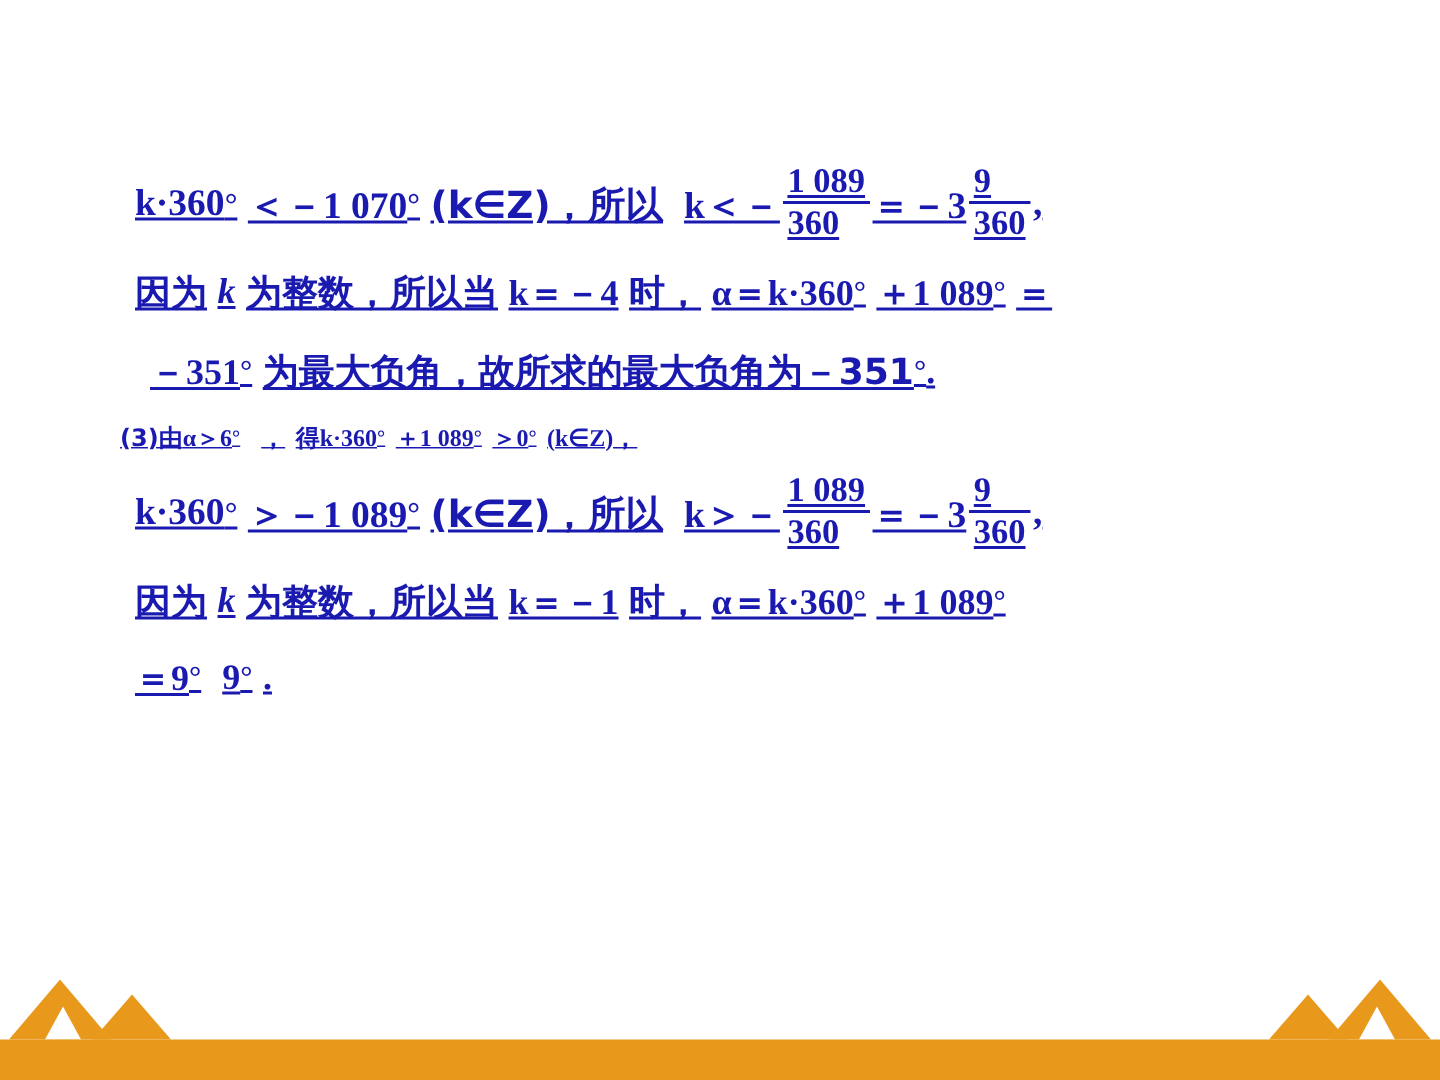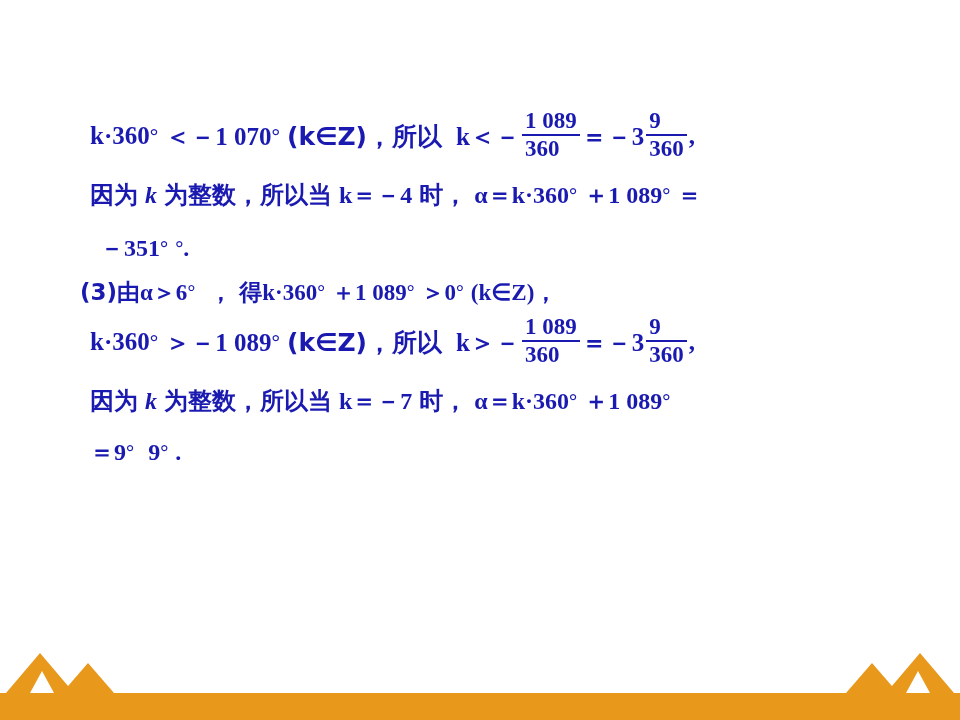--- a/index.html
+++ b/index.html
@@ -20,32 +20,33 @@
     width: 960px;
     height: 720px;
     background: #ffffff;
   }
   .content {
     position: absolute;
     left: 80px;
     top: 105px;
     width: 820px;
     color: #1a1ab0;
+    text-decoration: underline;
   }
   .line {
     color: #1a1ab0;
     font-weight: bold;
     white-space: nowrap;
     display: flex;
     align-items: center;
   }
   .l1 { font-size: 25px; margin-left: 10px; height: 62px; }
   .l2 { font-size: 24px; margin-left: 10px; height: 56px; }
   .l3 { font-size: 24px; margin-left: 20px; height: 50px; }
-  .l4 { font-size: 23px; margin-left: 0px; height: 38px; }
+  .l4 { font-size: 16px; margin-left: 0px; height: 38px; }
   .l5 { font-size: 25px; margin-left: 10px; height: 62px; }
   .l6 { font-size: 24px; margin-left: 10px; height: 56px; }
   .l7 { font-size: 24px; margin-left: 10px; height: 46px; }
 
   .cjk {
     font-family: "DejaVu Sans", "Liberation Sans", sans-serif;
     font-weight: bold;
   }
   .ital {
     font-style: italic;
@@ -187,20 +188,21 @@
       <span class="math">＋1 089</span>
       <span class="math deg">°</span>
       <span class="sp"></span>
       <span class="math">＝</span>
     </div>
 
     <div class="line l3">
       <span class="math">－351</span>
       <span class="math deg">°</span>
       <span class="sp"></span>
+      <span class="cjk">为最大负角，故所求的最大负角为－351</span>
       <span class="math deg">°</span>
       <span class="math">.</span>
     </div>
 
     <div class="line l4">
       <span class="cjk">(3)由</span>
       <span class="math">α＞6</span>
       <span class="math deg">°</span>
       <span class="sp2"></span>
       <span class="cjk">，</span>
@@ -239,21 +241,21 @@
       <span class="math">,</span>
     </div>
 
     <div class="line l6">
       <span class="cjk">因为</span>
       <span class="sp"></span>
       <span class="ital">k</span>
       <span class="sp"></span>
       <span class="cjk">为整数，所以当</span>
       <span class="sp"></span>
-      <span class="math">k＝－7</span>
+      <span class="math">k＝－1</span>
       <span class="sp"></span>
       <span class="cjk">时，</span>
       <span class="sp"></span>
       <span class="math">α＝k·360</span>
       <span class="math deg">°</span>
       <span class="sp"></span>
       <span class="math">＋1 089</span>
       <span class="math deg">°</span>
     </div>
 

